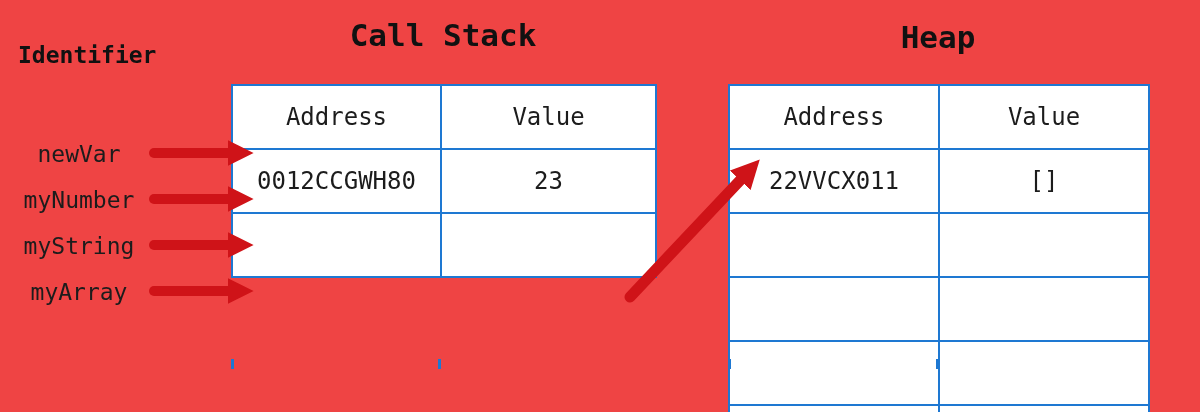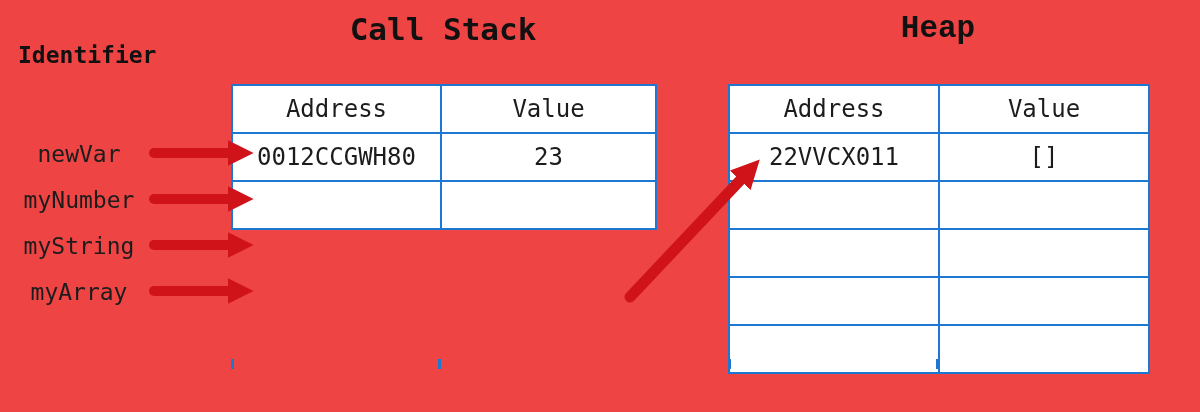--- a/index.html
+++ b/index.html
@@ -12,22 +12,22 @@
     color:#1c1c1c;
   }
   .section-title{
     position:absolute;
     text-align:center;
     font-weight:bold;
     font-size:31px;
     line-height:34px;
     color:#111111;
   }
-  #title-callstack{left:231px;top:12px;width:424px;}
-  #title-heap{left:728px;top:12px;width:420px;font-family:Liberation Mono, monospace;}
+  #title-callstack{left:231px;top:18px;width:424px;}
+  #title-heap{left:728px;top:20px;width:420px;}
   #title-identifier{
     position:absolute;left:18px;top:42px;
     font-weight:bold;font-size:23px;line-height:26px;color:#111111;
   }
   .id-label{
     position:absolute;left:14px;width:130px;
     text-align:center;font-size:23px;line-height:26px;
   }
   #id-label-0{top:141px;}
   #id-label-1{top:187px;}
@@ -35,21 +35,21 @@
   #id-label-3{top:279px;}
   table.tbl{
     position:absolute;top:84px;
     border-collapse:collapse;table-layout:fixed;
     background:#ffffff;
   }
   #callstack-table{left:231px;}
   #heap-table{left:728px;}
   table.tbl td{
     border:2.5px solid #1e78d2;
-    height:46px;padding:0;
+    height:46px;padding:8px;
     text-align:center;vertical-align:middle;
     font-size:24px;line-height:26px;
     overflow:hidden;white-space:nowrap;
   }
   #callstack-table col.c1{width:209px;}
   #callstack-table col.c2{width:215px;}
   #heap-table col.c1{width:210px;}
   #heap-table col.c2{width:210px;}
   .tick{
     position:absolute;top:359px;width:3px;height:10px;

